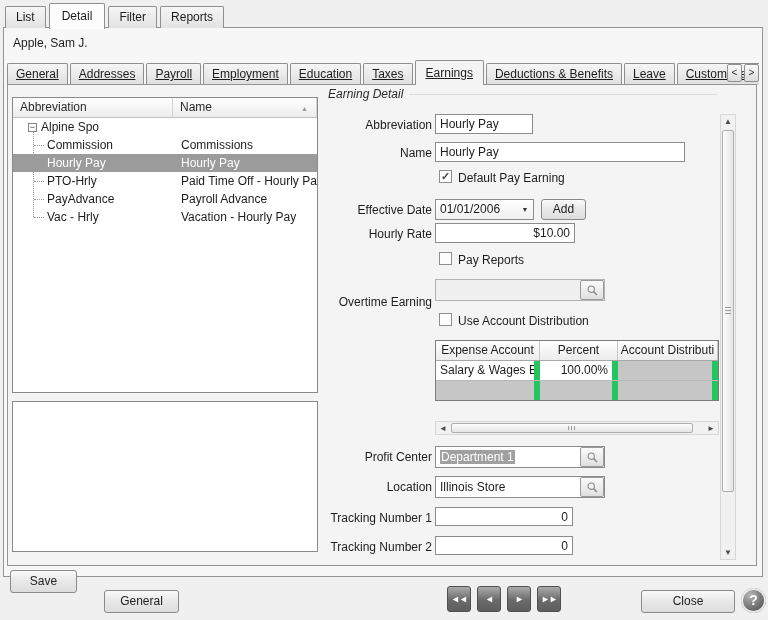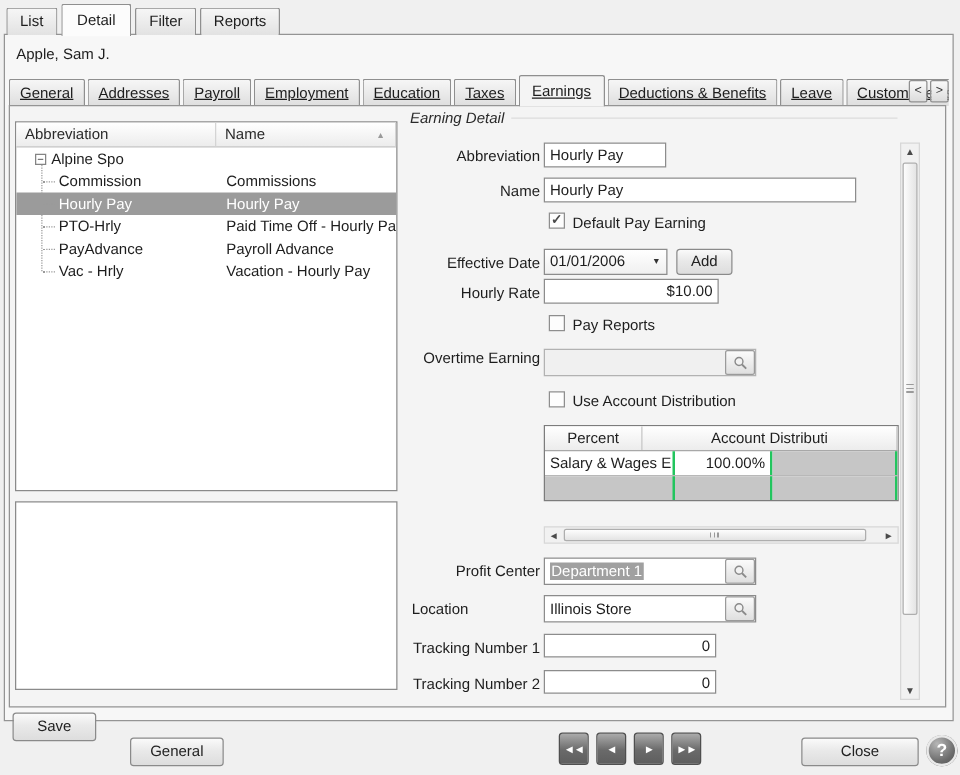--- a/index.html
+++ b/index.html
@@ -74,21 +74,21 @@
   .lookup-text { flex:1; padding:2px 4px; line-height:16px; white-space:nowrap; overflow:hidden; }
   .sel-text { background:#a0a0a0; color:#fff; padding:0 1px; }
   .lookup-btn { width:24px; flex:none; border:1px solid #9a9a9a; border-radius:2px; margin:0;
                 background:linear-gradient(#fbfbfb,#dfdfdf); display:flex; align-items:center; justify-content:center; cursor:default; }
 
   
   .dgrid { position:absolute; left:427px; top:255px; width:284px; height:61px; border:1px solid #7c7c7c; background:#fff; overflow:hidden; }
   .dg-header { display:flex; height:20px; background:linear-gradient(#ffffff,#ececec); border-bottom:1px solid #a8a8a8; }
   .dg-hcell { line-height:19px; text-align:center; border-right:1px solid #c6c6c6; white-space:nowrap; overflow:hidden; }
   .dg-row { display:flex; height:20px; border-bottom:1px solid #b8b8b8; }
-  .dg-cell { line-height:19px; padding:0 4px; border-right:2px solid #22c55e; white-space:nowrap; overflow:hidden; }
+  .dg-cell { line-height:19px; padding:0 4px; border-right:6px solid #22c55e; white-space:nowrap; overflow:hidden; }
   .dg-c1 { width:104px; } .dg-c2 { width:78px; } .dg-c3 { flex:1; }
   .dg-cell.num { text-align:right; }
   .dg-cell.gray { background:#c6c6c6; }
   .dg-row.empty .dg-cell { background:#c6c6c6; }
 
   
   .hscroll { position:absolute; left:427px; top:336px; width:284px; height:14px; background:#f1f1f1; border:1px solid #d7d7d7; }
   .hs-arrow { position:absolute; top:2px; font-size:8px; line-height:9px; color:#4a4a4a; cursor:default; }
   .hs-left { left:3px; } .hs-right { right:3px; }
   .hs-thumb { position:absolute; left:15px; top:1px; width:242px; height:10px; border:1px solid #aeaeae; border-radius:2px;
@@ -228,38 +228,39 @@
     <div class="btn" style="position:absolute; left:533px; top:114px; width:45px; height:21px; line-height:19px;">Add</div>
 
     <div class="flabel" style="top:142px;">Hourly Rate</div>
     <div class="tfield num" style="left:427px; top:138px; width:140px; height:20px;">$10.00</div>
 
     <div class="checkbox" style="left:431px; top:167px;">
       
     </div>
     <div class="cb-label" style="left:450px; top:168px;">Pay Reports</div>
 
-    <div class="flabel" style="top:194px;text-align:right;">Overtime Earning</div>
+    <div class="flabel" style="top:210px;text-align:right;">Overtime Earning</div>
     <div class="lookup-field disabled" style="left:427px; top:194px; width:170px; height:22px;">
       <span class="lookup-text"></span>
       <span class="lookup-btn">
         <svg width="13" height="13" viewBox="0 0 14 14">
             <circle cx="5.6" cy="5.6" r="3.4" fill="#f2f2f2" stroke="#8a8a8a" stroke-width="1.2"></circle>
             <line x1="8.2" y1="8.2" x2="11.8" y2="11.8" stroke="#8a8a8a" stroke-width="1.6"></line>
           </svg>
       </span>
     </div>
 
     <div class="checkbox" style="left:431px; top:228px;">
       
     </div>
     <div class="cb-label" style="left:450px; top:229px;">Use Account Distribution</div>
 
     <div class="dgrid">
       <div class="dg-header">
+        <div class="dg-hcell dg-c1">Expense Account</div>
         <div class="dg-hcell dg-c2">Percent</div>
         <div class="dg-hcell dg-c3">Account Distributi</div>
       </div>
       <div class="dg-row">
         <div class="dg-cell dg-c1">Salary &amp; Wages E</div>
         <div class="dg-cell dg-c2 num">100.00%</div>
         <div class="dg-cell dg-c3 gray"></div>
       </div>
       <div class="dg-row empty">
         <div class="dg-cell dg-c1"></div>
@@ -278,21 +279,21 @@
     <div class="lookup-field" style="left:427px; top:361px; width:170px; height:22px;">
       <span class="lookup-text"><span class="sel-text">Department 1</span></span>
       <span class="lookup-btn">
         <svg width="13" height="13" viewBox="0 0 14 14">
             <circle cx="5.6" cy="5.6" r="3.4" fill="#f2f2f2" stroke="#8a8a8a" stroke-width="1.2"></circle>
             <line x1="8.2" y1="8.2" x2="11.8" y2="11.8" stroke="#8a8a8a" stroke-width="1.6"></line>
           </svg>
       </span>
     </div>
 
-    <div class="flabel" style="top:395px;text-align:center;">Location</div>
+    <div class="flabel" style="top:395px;">Location</div>
     <div class="lookup-field" style="left:427px; top:391px; width:170px; height:22px;">
       <span class="lookup-text">Illinois Store</span>
       <span class="lookup-btn">
         <svg width="13" height="13" viewBox="0 0 14 14">
             <circle cx="5.6" cy="5.6" r="3.4" fill="#f2f2f2" stroke="#8a8a8a" stroke-width="1.2"></circle>
             <line x1="8.2" y1="8.2" x2="11.8" y2="11.8" stroke="#8a8a8a" stroke-width="1.6"></line>
           </svg>
       </span>
     </div>
 

